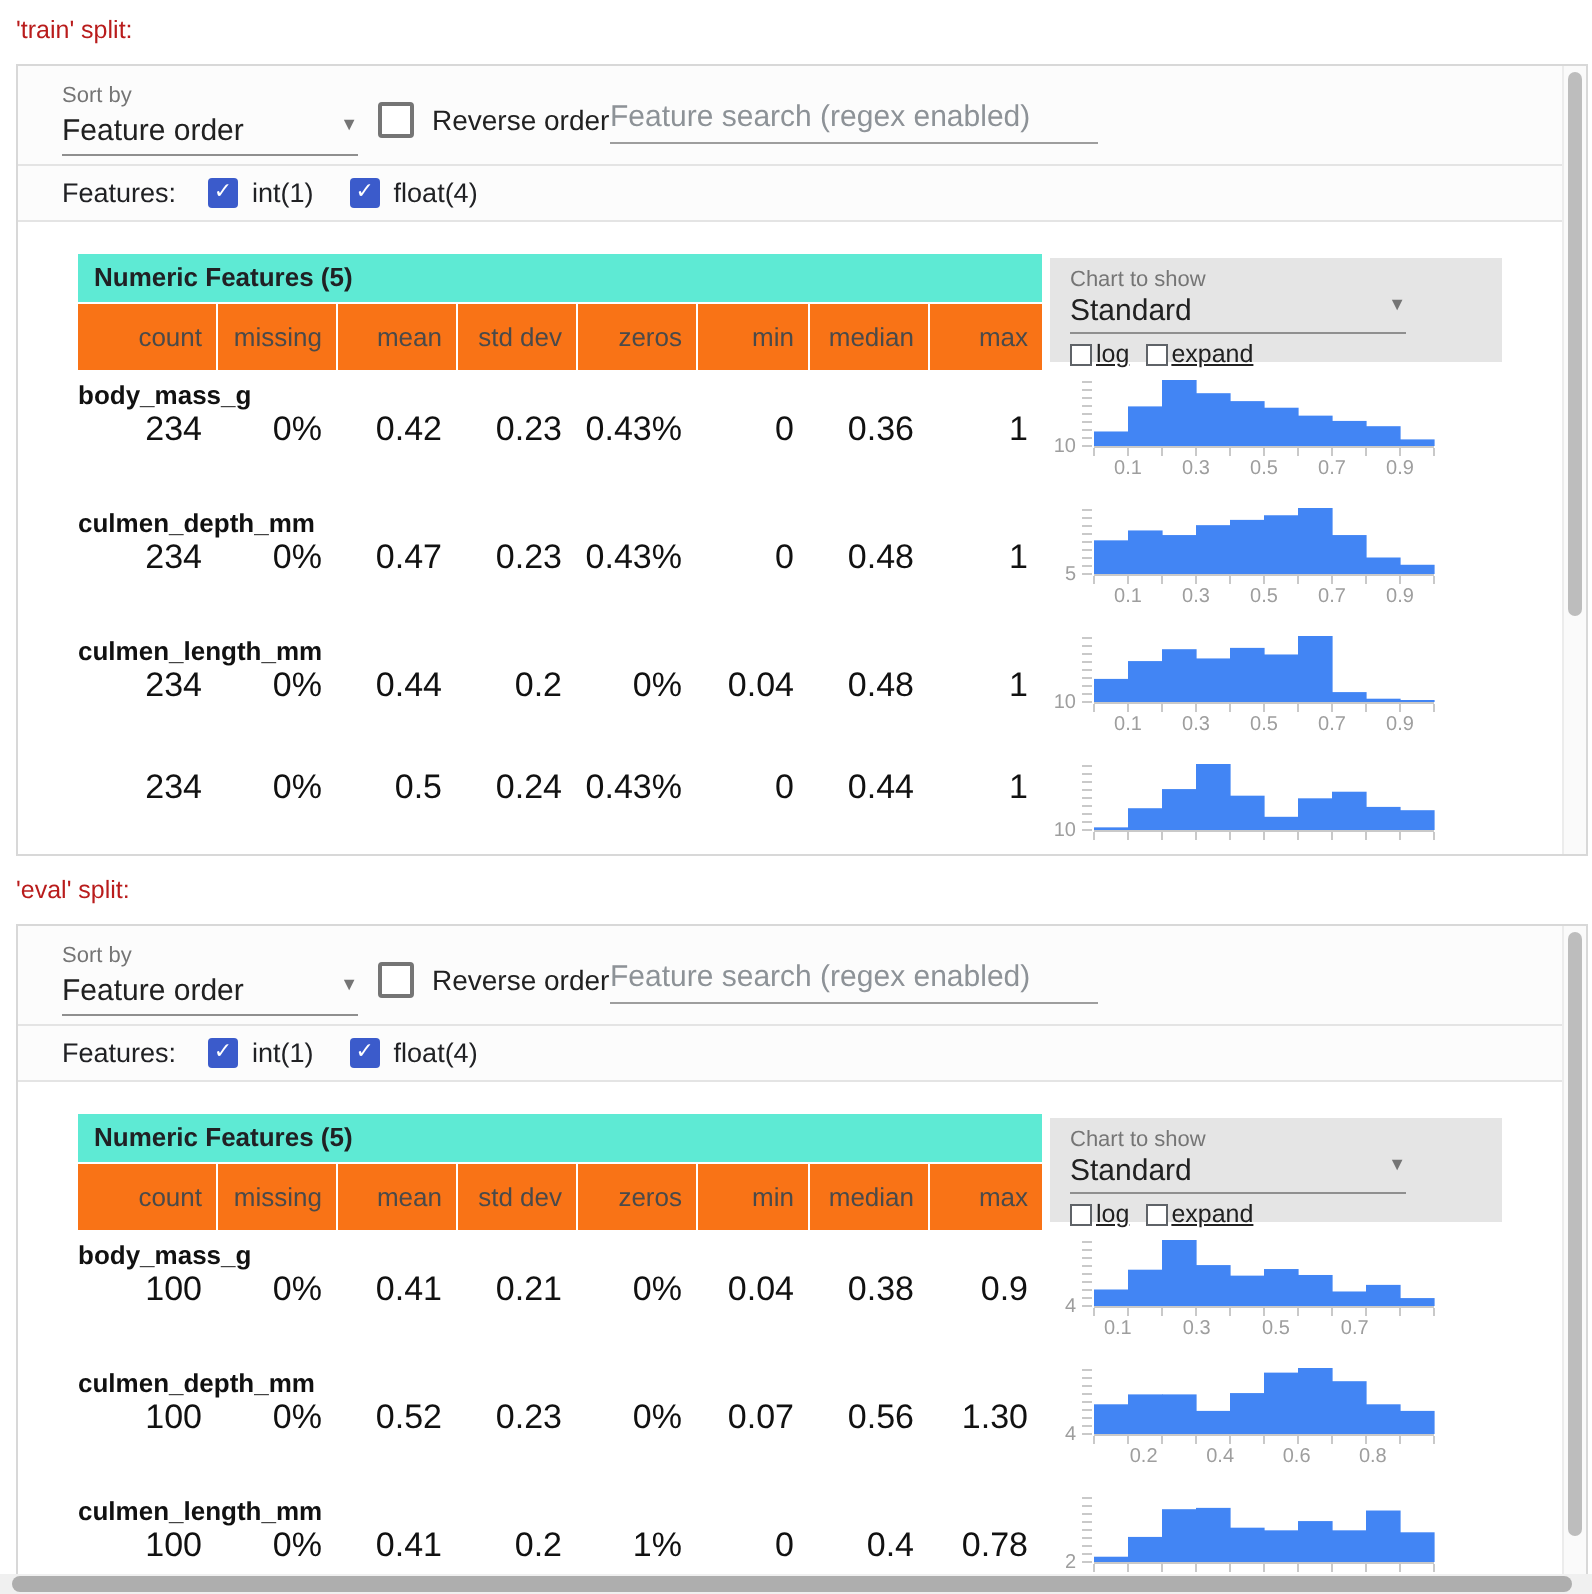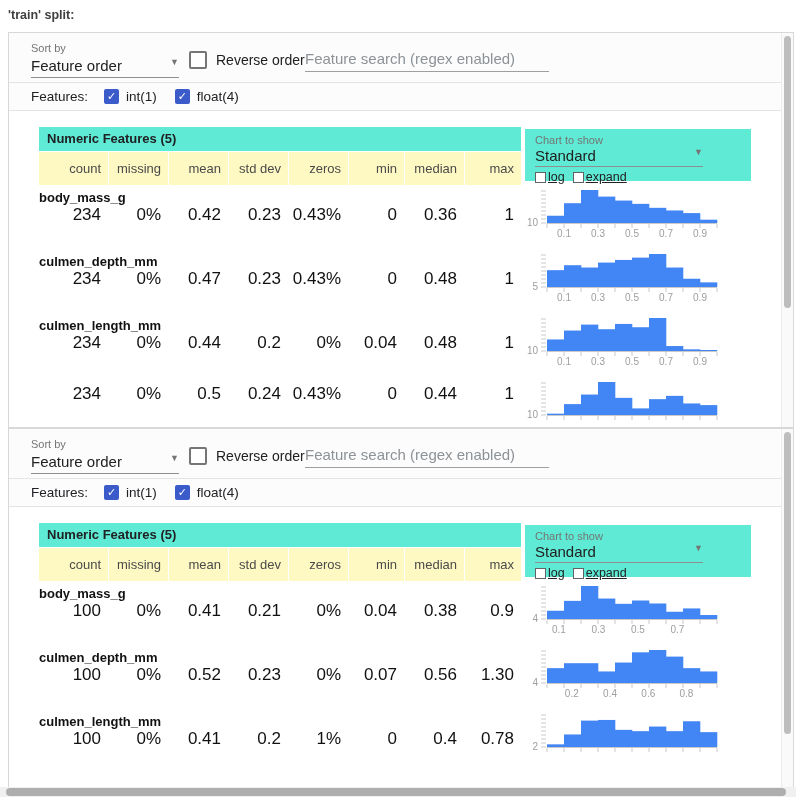--- a/index.html
+++ b/index.html
@@ -1,18 +1,18 @@
 <!DOCTYPE html>
 <html><head>
 <meta charset="utf-8">
 <style>
   html,body{margin:0;padding:0;background:#fff;}
   .page{position:relative;width:796px;height:797px;overflow:hidden;background:#fff;
         font-family:"Liberation Sans",sans-serif;color:#202124;}
-  .split-label{margin:8px 0 10px 8px;font-size:12.5px;font-weight:bold;color:#404040;}
+  .split-label{margin:8px 0 10px 8px;font-size:12.5px;font-weight:normal;color:#b91c1c;}
   .split:nth-of-type(2) .split-label{margin-top:10px;}
   .panel{position:relative;margin-left:8px;width:784px;border:1px solid #d8d8d8;background:#fff;overflow:hidden;}
   .split:nth-of-type(1) .panel{height:394px;}
   .split:nth-of-type(2) .panel{height:400px;}
   
   .toolbar{position:relative;height:49px;border-bottom:1px solid #e4e4e4;background:#fcfcfc;}
   .sort-group{position:absolute;left:22px;top:9px;width:148px;cursor:pointer;}
   .small-label{font-size:11px;color:#757575;}
   .select-line{margin-top:3px;border-bottom:1px solid #8f8f8f;padding-bottom:3px;display:flex;
                justify-content:space-between;font-size:15px;color:#212121;}
@@ -30,33 +30,33 @@
   .features-row .flabel{margin-right:16px;}
   .ft-list{display:flex;align-items:center;}
   .cb-ck{width:15px;height:15px;border-radius:2px;background:#3b5bcb;color:#fff;font-size:11px;
          line-height:15px;text-align:center;margin-right:7px;cursor:pointer;}
   .ft-label{margin-right:18px;}
   
   .content{display:flex;padding:16px 0 0 30px;}
   .tblarea{width:482px;flex:none;}
   .tbl-title{height:24px;background:#5eead4;font-weight:bold;font-size:13px;line-height:24px;
              padding-left:8px;box-sizing:border-box;}
-  .tbl-cols{display:flex;height:33px;background:#fef9c3;margin-top:1px;}
+  .tbl-cols{display:flex;height:33px;background:#f97316;margin-top:1px;}
   .tbl-col{box-sizing:border-box;border-left:1px solid #fff;display:flex;align-items:center;
            justify-content:flex-end;padding-right:7px;font-size:13px;color:#4a4a4a;}
   .tbl-col:first-child{border-left:none;}
   .rows{margin-top:6px;}
   .frow{height:64px;}
   .fname{font-size:13px;font-weight:bold;line-height:13px;color:#111;}
   .fvals{display:flex;margin-top:2px;}
   .fval{box-sizing:border-box;display:flex;justify-content:flex-end;padding-right:7px;
         font-size:17px;line-height:17px;color:#111;}
   
   .chartarea{width:242px;margin-left:4px;flex:none;}
-  .chartbox{width:226px;height:52px;background:#5eead4;box-sizing:border-box;padding:5px 0 0 10px;margin-top:2px;}
+  .chartbox{width:226px;height:52px;background:#e5e5e5;box-sizing:border-box;padding:5px 0 0 10px;margin-top:2px;}
   .chartbox .select-line{width:168px;padding-bottom:2px;margin-top:1px;}
   .logexp{display:flex;align-items:center;margin-top:3px;font-size:12.5px;color:#212121;}
   .sq{width:9px;height:9px;border:1.5px solid #5f6368;background:#fff;margin-right:2px;cursor:pointer;}
   .logexp .lbl{margin-right:8px;text-decoration:underline;}
   .histrows{margin-top:7px;}
   .hblock{height:64px;}
   svg.hist{display:block;}
   
   .vscroll{position:absolute;top:0;right:0;bottom:0;width:11px;background:#fafafa;border-left:1px solid #ececec;}
   .vthumb{position:absolute;left:2px;width:7px;border-radius:4px;background:#bdbdbd;}
@@ -342,20 +342,21 @@
             </div>
         </div>
       </div>
       <div class="vscroll">
         <div class="vthumb"></div>
       </div>
     </div>
   </div>
 
   <div class="split">
+    <div class="split-label">'eval' split:</div>
     <div class="panel">
       <div class="toolbar">
         <div class="sort-group">
           <div class="small-label">Sort by</div>
           <div class="select-line">
             <span>Feature order</span>
             <span class="dd-arrow">▼</span>
           </div>
         </div>
         <div class="rev-group">

